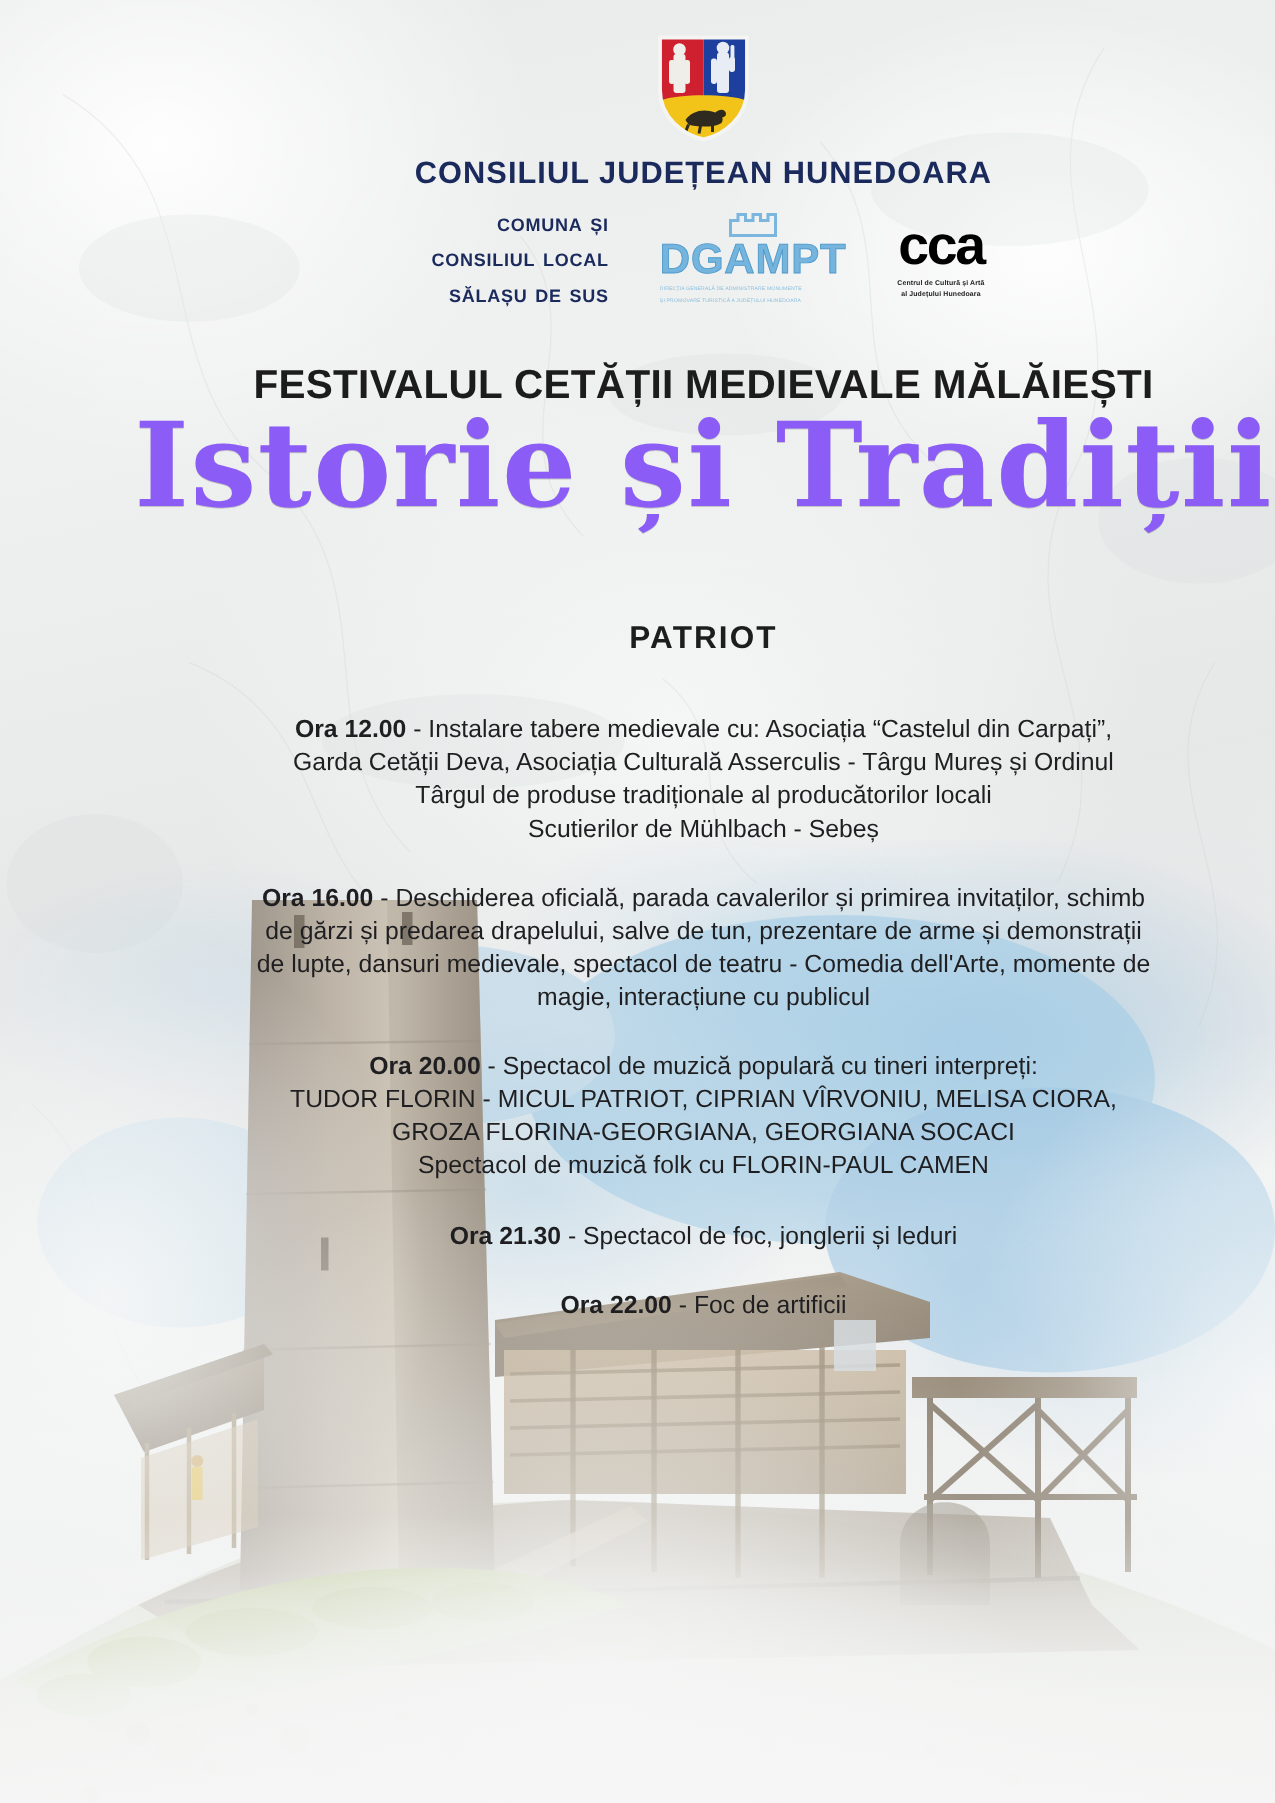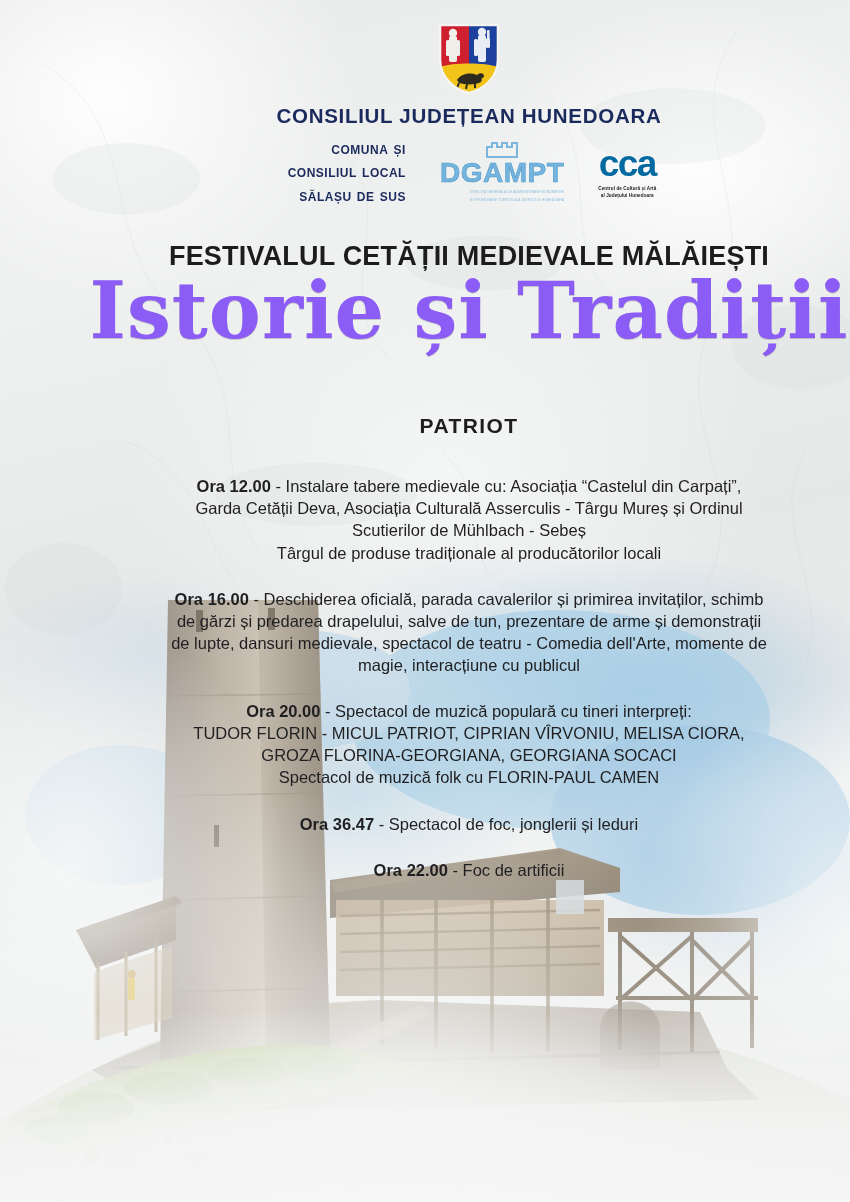--- a/index.html
+++ b/index.html
@@ -123,21 +123,21 @@
     font-size: 17px;
     font-weight: bold;
     letter-spacing: .5px;
     line-height: 1.38;
     font-variant: small-caps;
     text-transform: lowercase;
   }
   .local-council span { display: block; text-transform: lowercase; }
 
   .dgampt {
-    text-align: right;
+    text-align: left;
     line-height: 1;
   }
   .dgampt-word {
     font-size: 28px;
     font-weight: bold;
     letter-spacing: .5px;
     color: #74b4dd;
     -webkit-text-stroke: .6px #4f9bcc;
     font-family: "Liberation Sans", sans-serif;
   }
@@ -150,21 +150,21 @@
   }
 
   .cca {
     text-align: center;
     line-height: 1;
   }
   .cca-word {
     font-size: 37px;
     font-weight: bold;
     letter-spacing: -1.6px;
-    color: #0369a1;
+    color: #000000;
     font-family: "Liberation Sans", sans-serif;
   }
   .cca-sub {
     font-size: 4.6px;
     font-weight: bold;
     color: #1a1a1a;
     line-height: 1.55;
     margin-top: 3px;
     letter-spacing: .1px;
   }
@@ -467,37 +467,37 @@
     <div class="fest-title">FESTIVALUL CETĂȚII MEDIEVALE MĂLĂIEȘTI</div>
 
     <div class="fest-script">Istorie și Tradiții</div>
 
     <div class="program-head">PATRIOT</div>
 
     <div class="program-list" id="program-list">
         <div class="entry">
           <span class="line"><span class="time">Ora 12.00</span> - Instalare tabere medievale cu: Asociația “Castelul din Carpați”,</span>
           <span class="line">Garda Cetății Deva, Asociația Culturală Asserculis - Târgu Mureș și Ordinul</span>
+          <span class="line">Târgul de produse tradiționale al producătorilor locali</span>
           <span class="line">Scutierilor de Mühlbach - Sebeș</span>
-          <span class="line">Târgul de produse tradiționale al producătorilor locali</span>
         </div>
         <div class="entry">
           <span class="line"><span class="time">Ora 16.00</span> - Deschiderea oficială, parada cavalerilor și primirea invitaților, schimb</span>
           <span class="line">de gărzi și predarea drapelului, salve de tun,  prezentare de arme și demonstrații</span>
           <span class="line">de lupte, dansuri medievale, spectacol de teatru - Comedia dell'Arte, momente de</span>
           <span class="line">magie, interacțiune cu publicul</span>
         </div>
         <div class="entry">
           <span class="line"><span class="time">Ora 20.00</span> - Spectacol de muzică populară cu tineri interpreți:</span>
           <span class="line">TUDOR FLORIN - MICUL PATRIOT, CIPRIAN VÎRVONIU, MELISA CIORA,</span>
           <span class="line">GROZA FLORINA-GEORGIANA, GEORGIANA SOCACI</span>
           <span class="line">Spectacol de muzică folk cu FLORIN-PAUL CAMEN</span>
         </div>
         <div class="entry">
-          <span class="line"><span class="time">Ora 36.47</span> - Spectacol de foc, jonglerii și leduri</span>
+          <span class="line"><span class="time">Ora 21.30</span> - Spectacol de foc, jonglerii și leduri</span>
         </div>
         <div class="entry">
           <span class="line"><span class="time">Ora 22.00</span> - Foc de artificii</span>
         </div>
       </div>
 
   </div>
 </div>
 
 </body></html>

